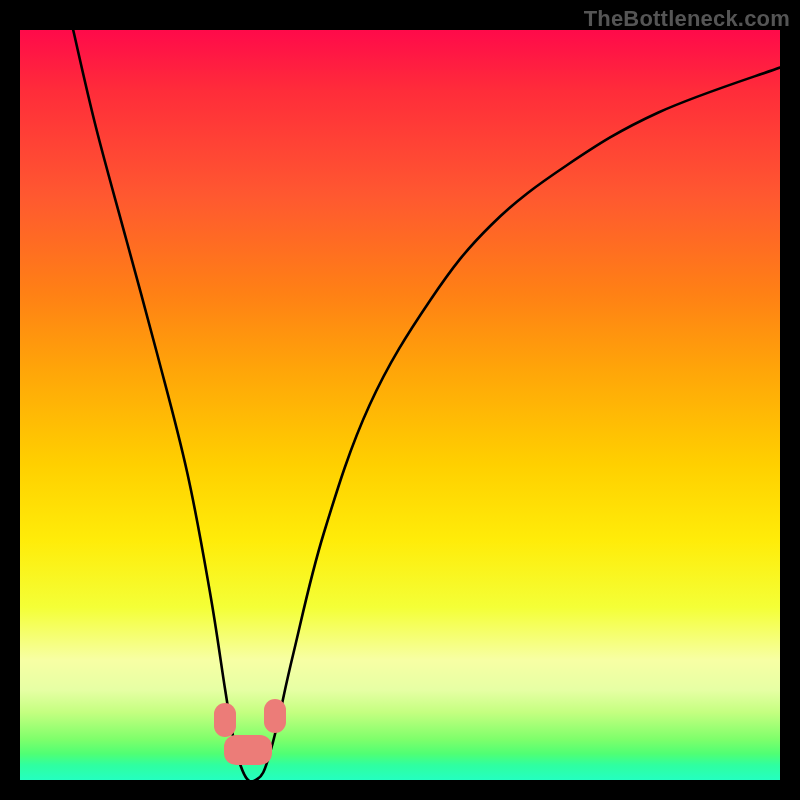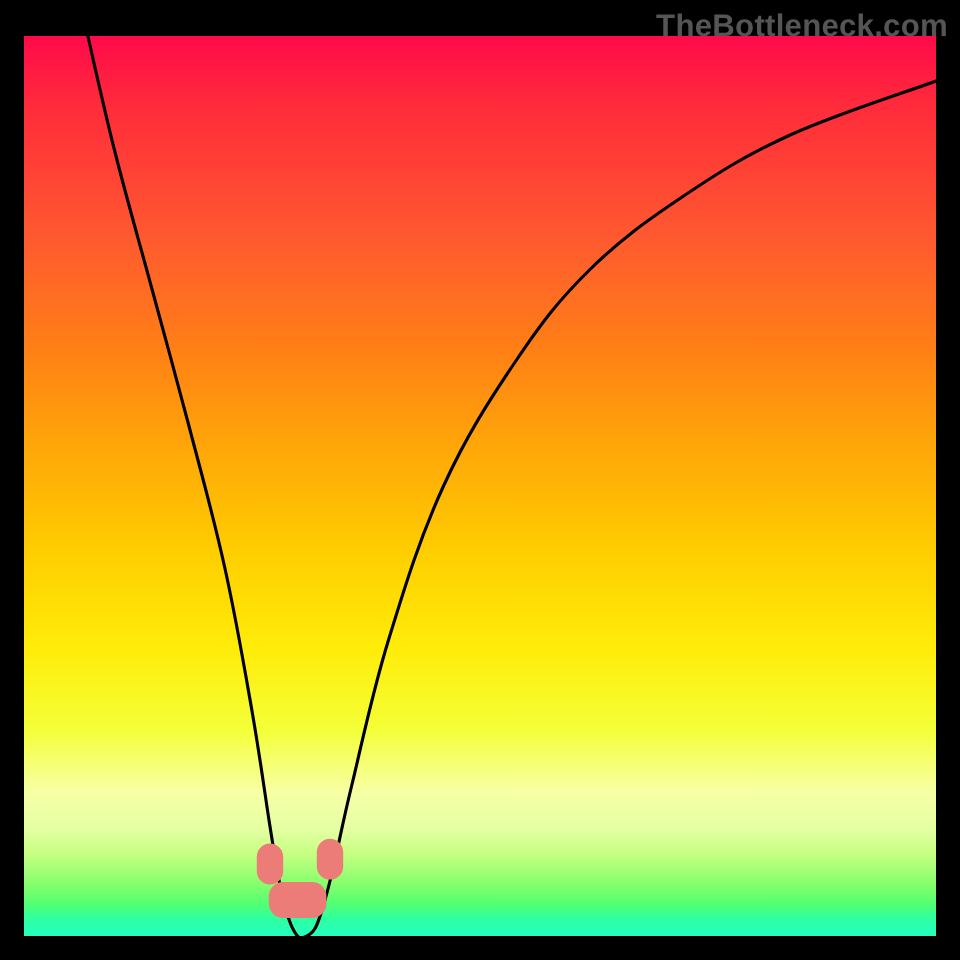--- a/index.html
+++ b/index.html
@@ -8,21 +8,21 @@
     position: relative;
     width: 800px;
     height: 800px;
     background: #000;
   }
   .watermark {
     position: absolute;
     top: 6px;
     right: 10px;
     font-family: Arial, sans-serif;
-    font-size: 26px;
+    font-size: 22px;
     font-weight: bold;
     color: #555;
     z-index: 20;
     letter-spacing: 0.2px;
     text-align: center;
   }
   .plot-area {
     position: absolute;
     left: 20px;
     top: 30px;

